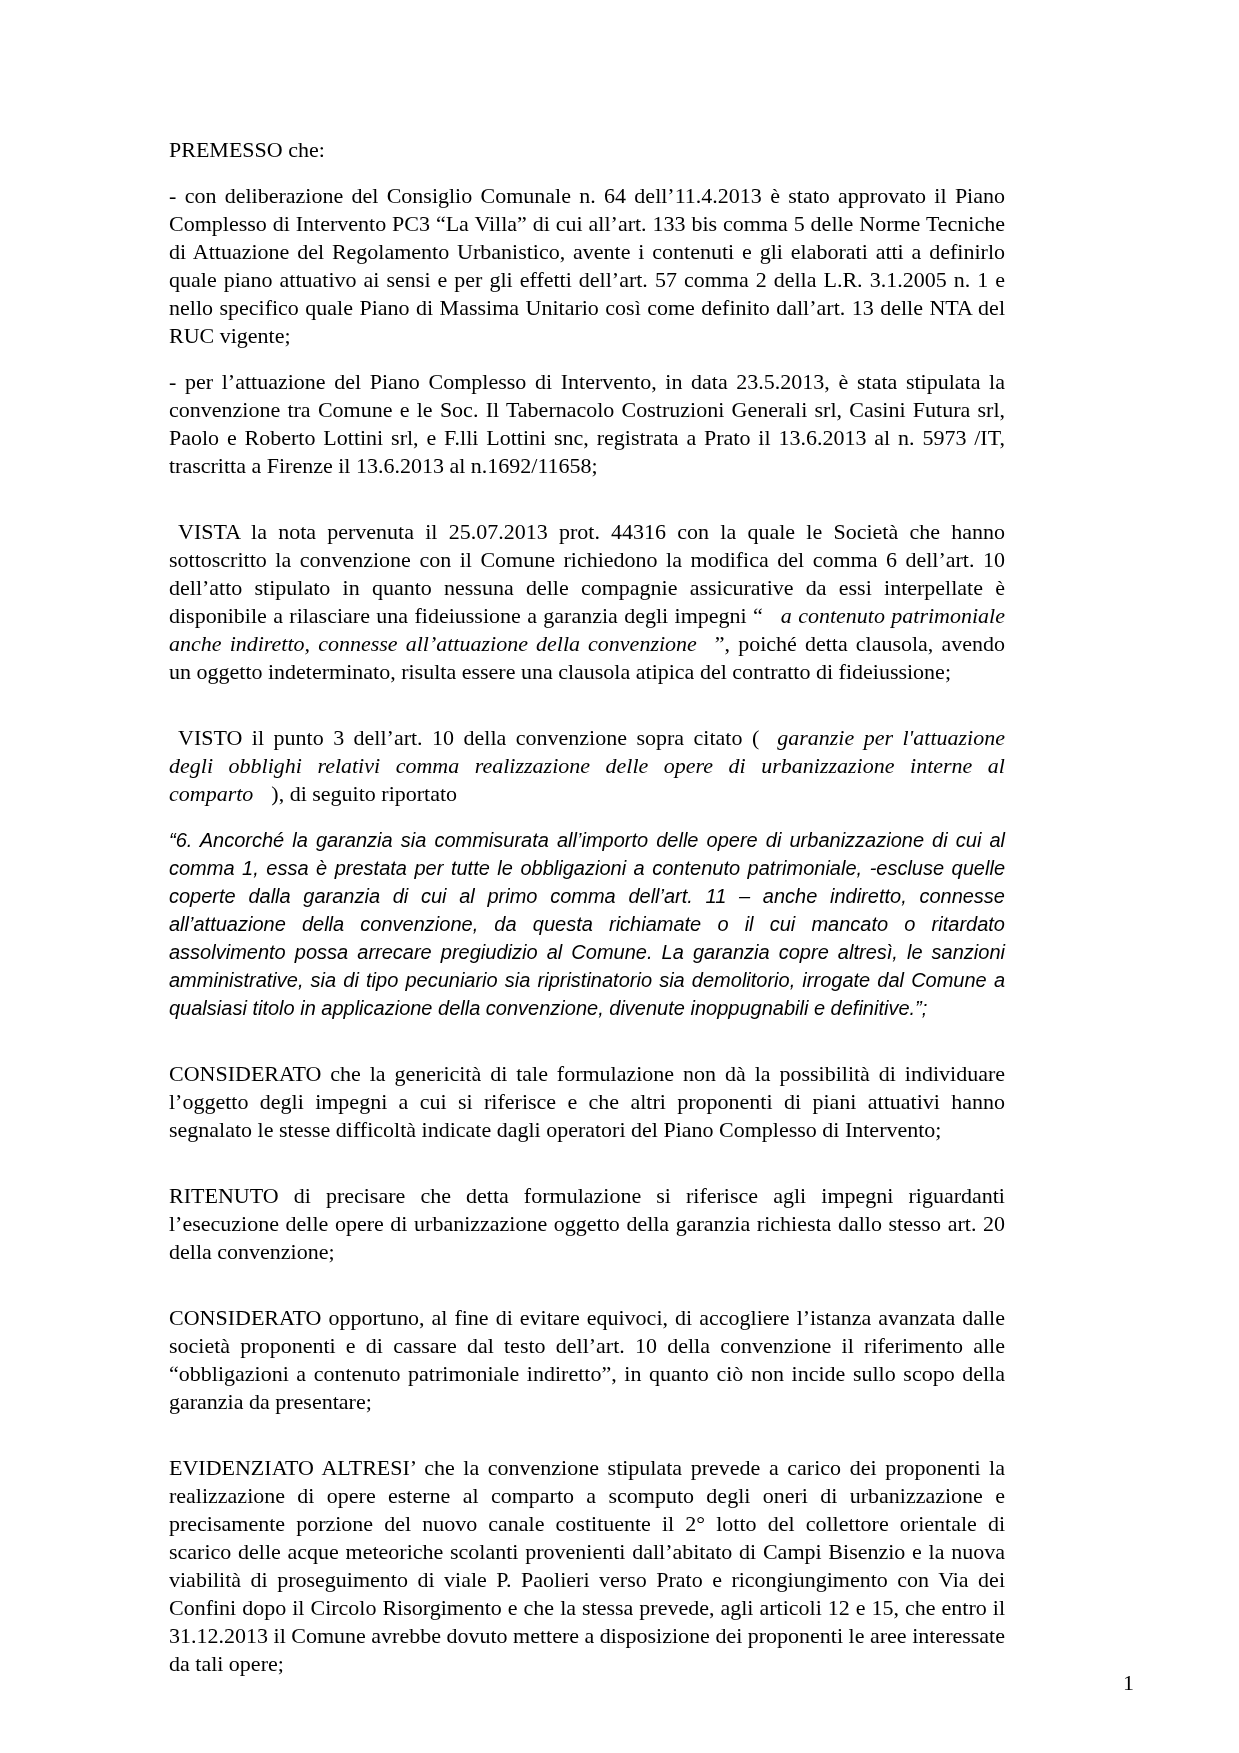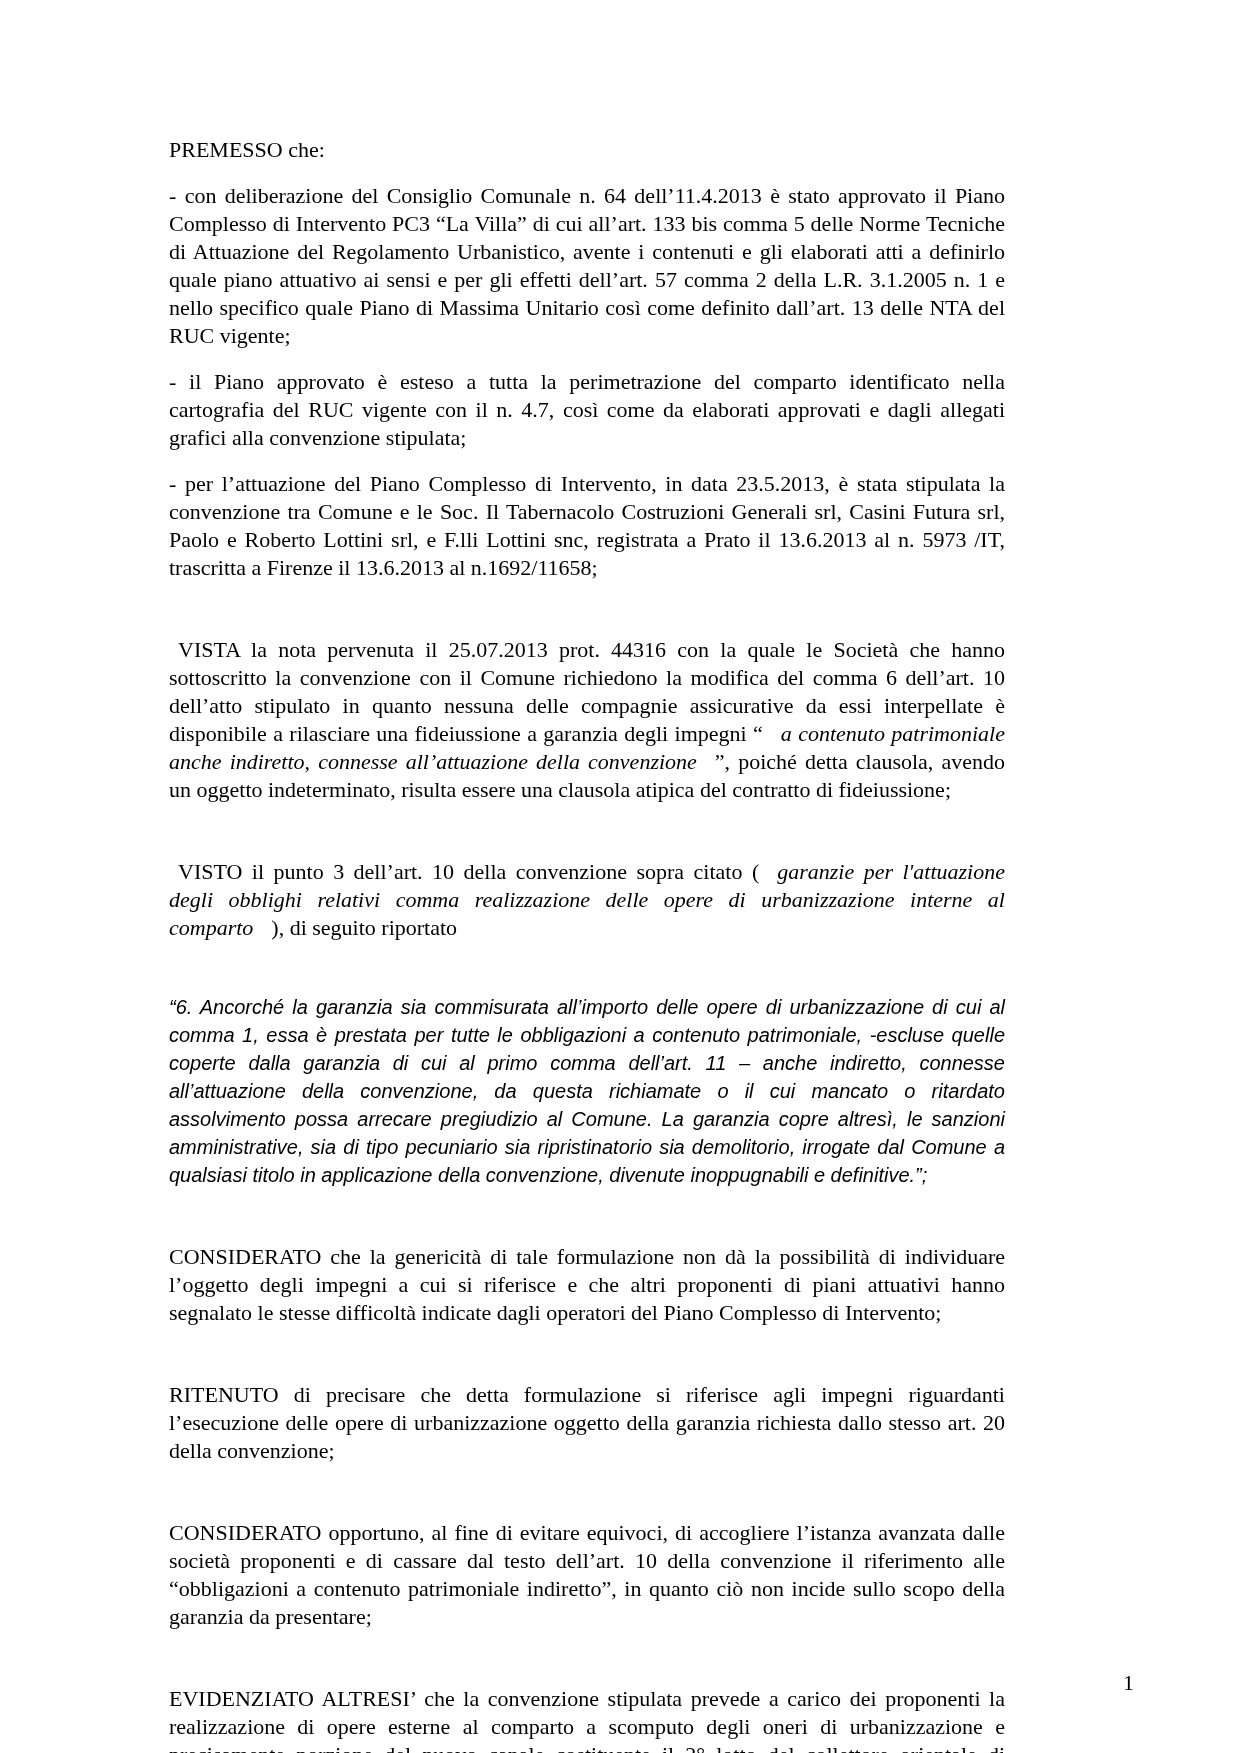--- a/index.html
+++ b/index.html
@@ -24,31 +24,30 @@
   }
 
   .para {
     font-size: 22px;
     line-height: 28px;
     text-align: justify;
     color: #000000;
   }
 
   
-  .section { margin-top: 36px; }
+  .section { margin-top: 20px; }
 
   .para em, .serif-italic { font-style: italic; }
 
   
   .quote {
     font-family: "Liberation Sans", sans-serif;
     font-style: italic;
     font-size: 20px;
     line-height: 28px;
-    margin-top: 33px;
   }
 
   .page-number {
     position: absolute;
     top: 1642px;
     right: 114px;
     font-size: 22px;
     line-height: 28px;
     color: #000000;
   }
@@ -56,21 +55,20 @@
 </head>
 <body>
 
 <div class="page">
   <div class="content">
 
     <p class="para">PREMESSO  che:</p>
 
     <p class="para">- con deliberazione del Consiglio Comunale n. 64 dell’11.4.2013 è stato approvato il Piano Complesso di Intervento PC3 “La Villa” di cui all’art. 133 bis comma 5 delle Norme Tecniche di Attuazione del Regolamento Urbanistico, avente i contenuti e gli elaborati atti a definirlo quale piano attuativo ai sensi e per gli effetti dell’art. 57 comma 2 della L.R. 3.1.2005 n. 1 e nello specifico quale Piano di Massima Unitario così come definito dall’art. 13 delle NTA del RUC vigente;</p>
 
-    <p class="para">- il Piano approvato è esteso a tutta la perimetrazione del comparto identificato nella cartografia del RUC vigente con  il n. 4.7, così come da elaborati approvati e dagli allegati grafici alla convenzione stipulata;</p>
 
     <p class="para">- per l’attuazione del Piano Complesso di Intervento, in data 23.5.2013, è stata stipulata la convenzione tra Comune e le Soc. Il Tabernacolo Costruzioni Generali srl, Casini Futura srl, Paolo e Roberto Lottini srl, e F.lli Lottini snc, registrata a Prato il 13.6.2013 al n. 5973 /IT, trascritta a Firenze il 13.6.2013 al n.1692/11658;</p>
 
     <p class="para section"><span>VISTA la nota pervenuta il 25.07.2013 prot. 44316 con la quale le Società che hanno sottoscritto la convenzione con il Comune richiedono la modifica del comma 6 dell’art. 10 dell’atto stipulato in quanto nessuna delle compagnie assicurative da essi interpellate è disponibile a  rilasciare una fideiussione a garanzia degli impegni “</span><em class="serif-italic">a contenuto patrimoniale anche indiretto, connesse all’attuazione della convenzione</em><span>”, poiché detta clausola,  avendo un oggetto indeterminato, risulta essere una clausola atipica del contratto di fideiussione;</span></p>
 
     <p class="para section"><span>VISTO il punto 3 dell’art. 10 della convenzione sopra citato  (</span><em class="serif-italic">garanzie per l'attuazione degli obblighi relativi comma realizzazione delle opere di urbanizzazione interne al comparto</em><span>), di seguito riportato</span></p>
 
     <p class="para quote">“6. Ancorché la garanzia sia commisurata all’importo delle opere di urbanizzazione di cui al comma 1, essa è prestata per tutte le obbligazioni a contenuto patrimoniale,  -escluse quelle coperte  dalla garanzia di cui al primo comma dell’art. 11 – anche indiretto, connesse all’attuazione della convenzione, da questa richiamate o il cui mancato o ritardato assolvimento possa arrecare pregiudizio al Comune. La garanzia copre altresì, le sanzioni amministrative, sia di tipo pecuniario sia ripristinatorio sia demolitorio, irrogate dal Comune a qualsiasi titolo in applicazione della convenzione, divenute inoppugnabili e definitive.”;</p>
 
     <p class="para section">CONSIDERATO che la genericità di tale formulazione non dà la possibilità di individuare l’oggetto degli impegni a cui si riferisce e che altri proponenti di piani attuativi hanno segnalato le stesse difficoltà  indicate dagli operatori del Piano Complesso di Intervento;</p>

